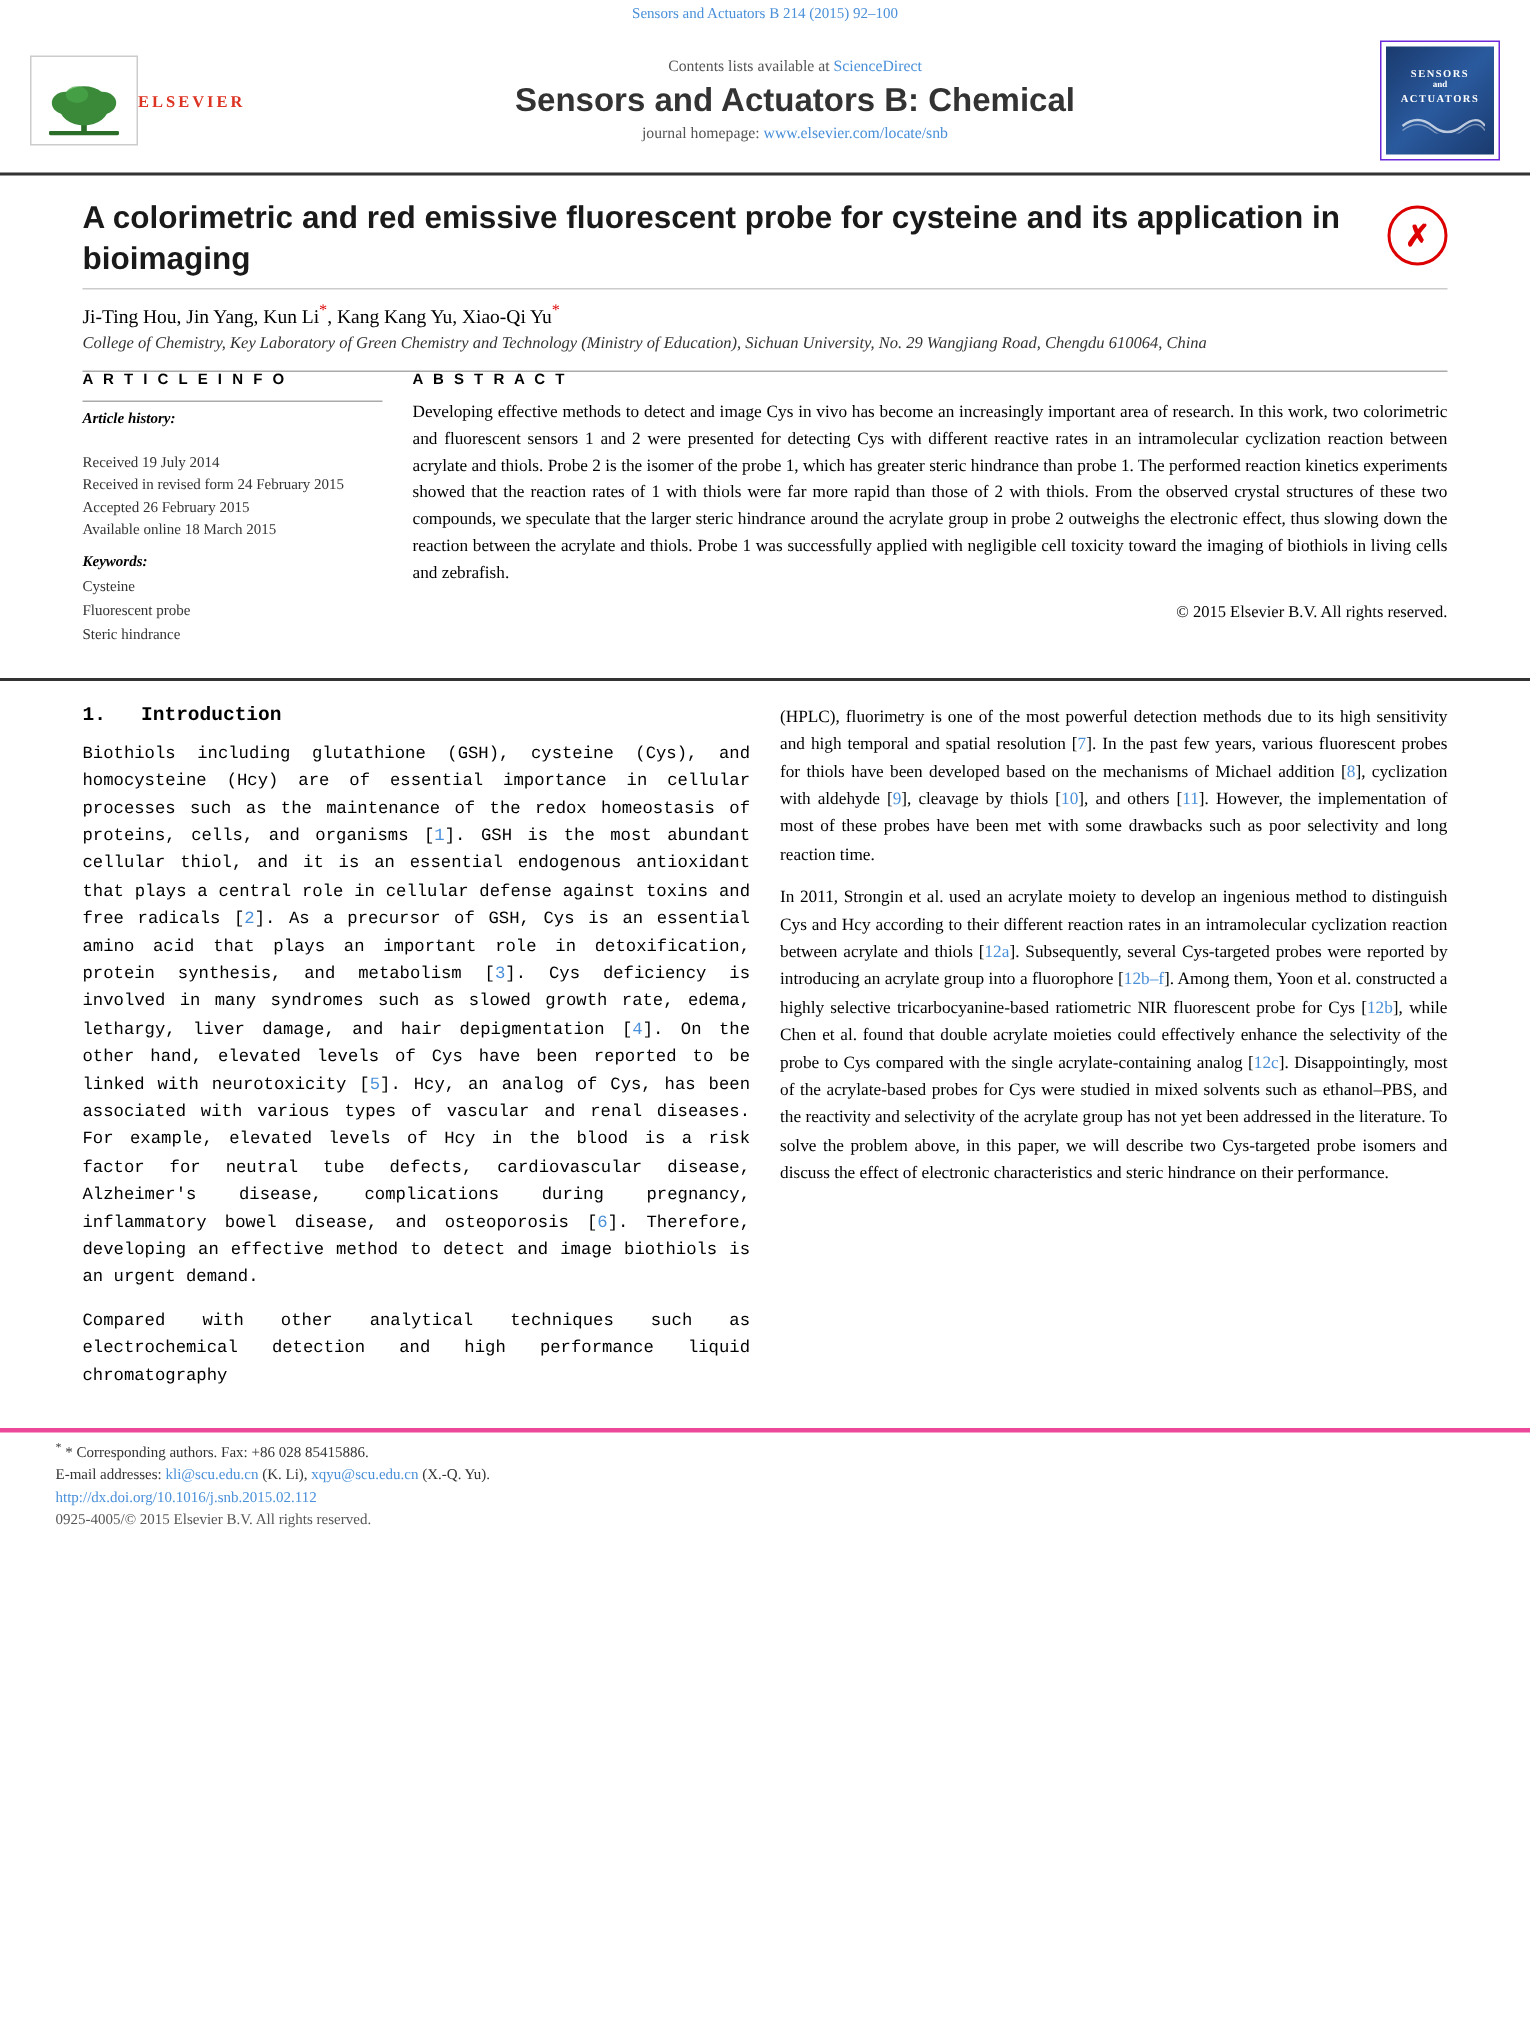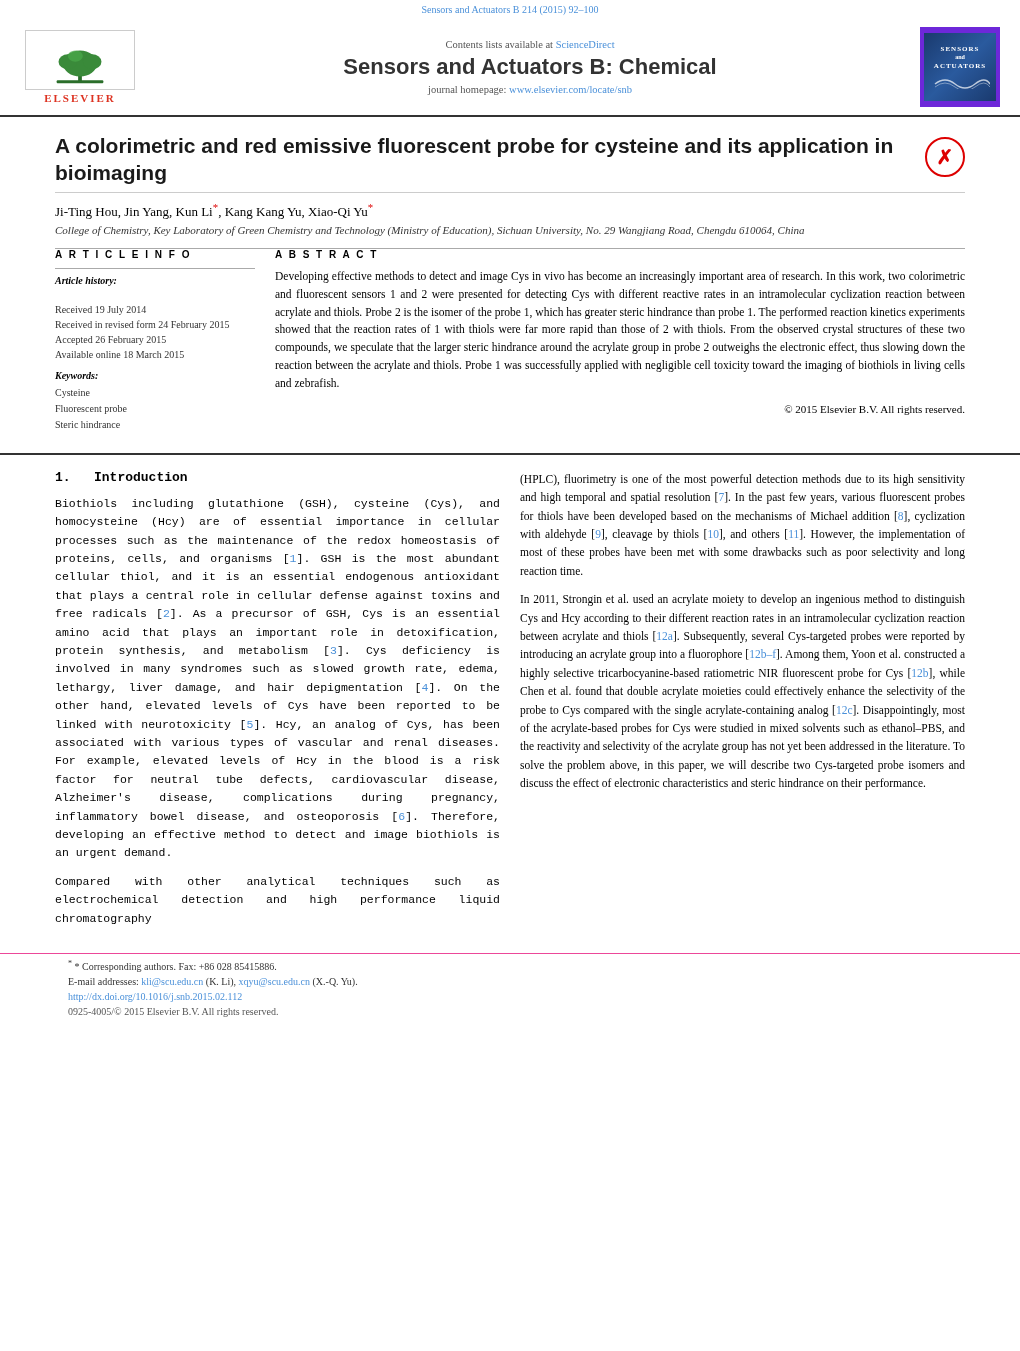--- a/index.html
+++ b/index.html
@@ -24,21 +24,21 @@
     .journal-header {
       display: flex;
       align-items: center;
       justify-content: space-between;
       padding: 10px 20px 8px 20px;
       border-bottom: 2px solid #333;
     }
 
     .elsevier-logo {
       display: flex;
-      flex-direction: column;
+      flex-direction: row;
       align-items: center;
       width: 120px;
     }
 
     .elsevier-logo .logo-image {
       width: 110px;
       height: 60px;
       background: #fff;
       border: 1px solid #ccc;
       display: flex;
@@ -86,21 +86,21 @@
     }
 
     .journal-homepage {
       font-size: 10.5px;
       color: #555;
     }
 
     .sensors-logo {
       width: 80px;
       height: 80px;
-      border: 6px solid #6d28d9;
+      border: 1px solid #6d28d9;
       display: flex;
       align-items: center;
       justify-content: center;
       flex-direction: column;
       background: #fff;
     }
 
     .sensors-logo-inner {
       width: 72px;
       height: 72px;
@@ -298,22 +298,22 @@
       margin-bottom: 10px;
     }
 
     .body-paragraph a, .body-paragraph .ref-link {
       color: #4a90d9;
       text-decoration: none;
     }
 
     
     .article-footer {
-      padding: 5px 55px 8px 68px;
-      border-top: 1px solid #ec4899;
+      padding: 5px 55px 8px 37px;
+      border-top: 3px solid #ec4899;
       font-size: 10px;
       color: #555;
     }
 
     .footnote {
       font-size: 10px;
       color: #333;
       margin-bottom: 4px;
     }
 

